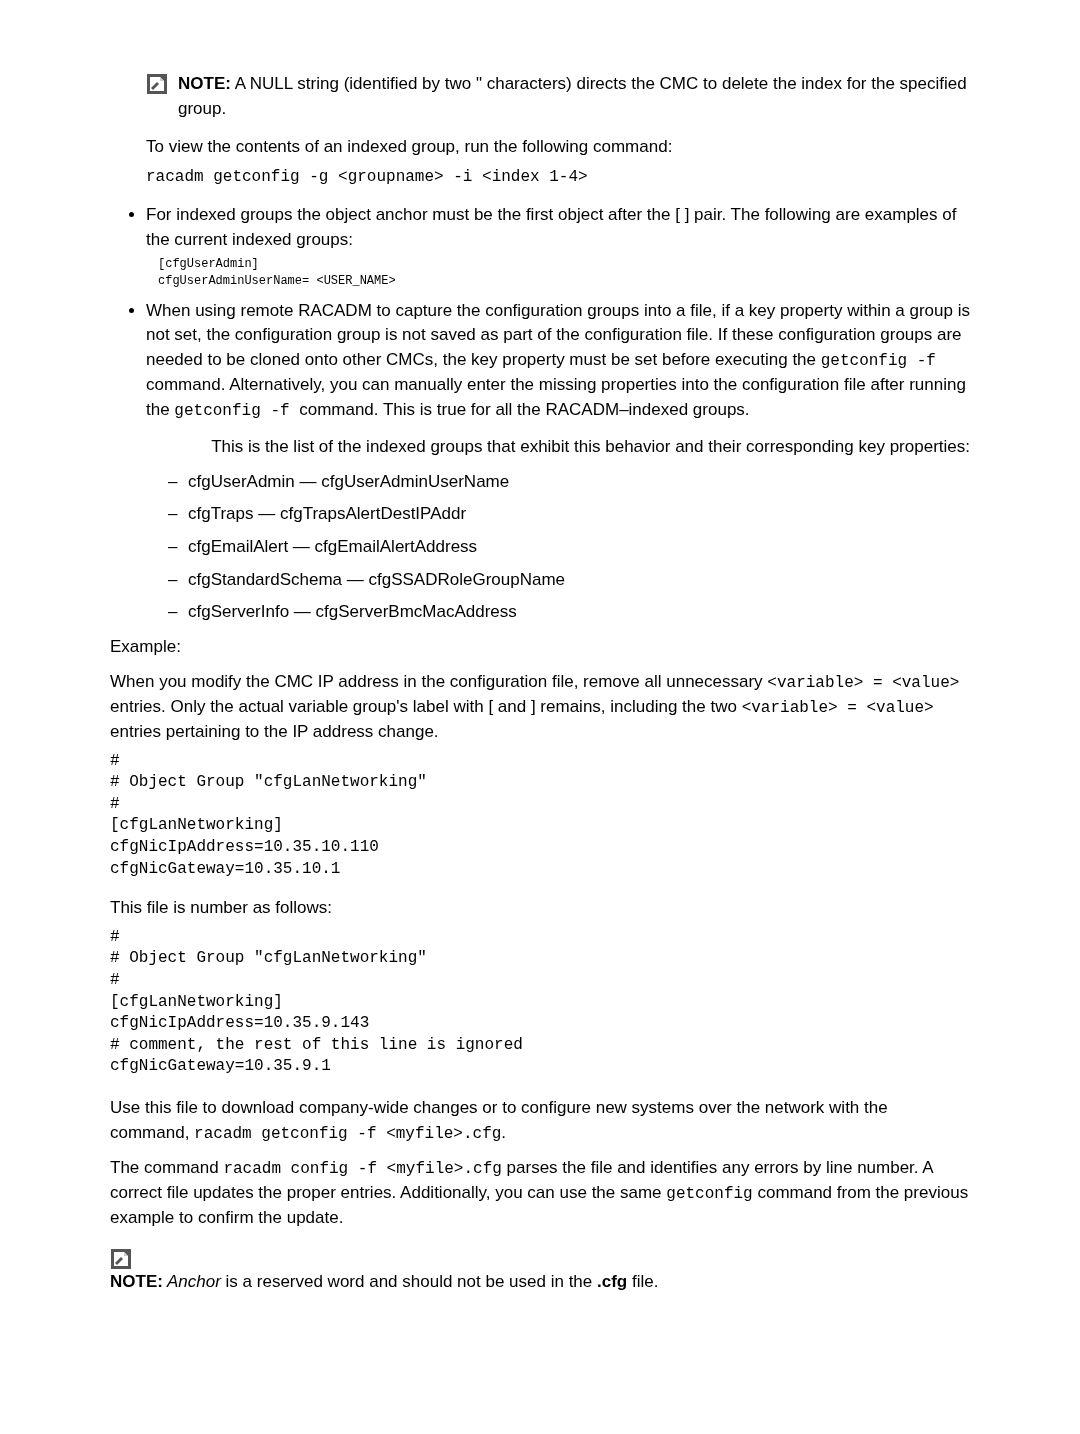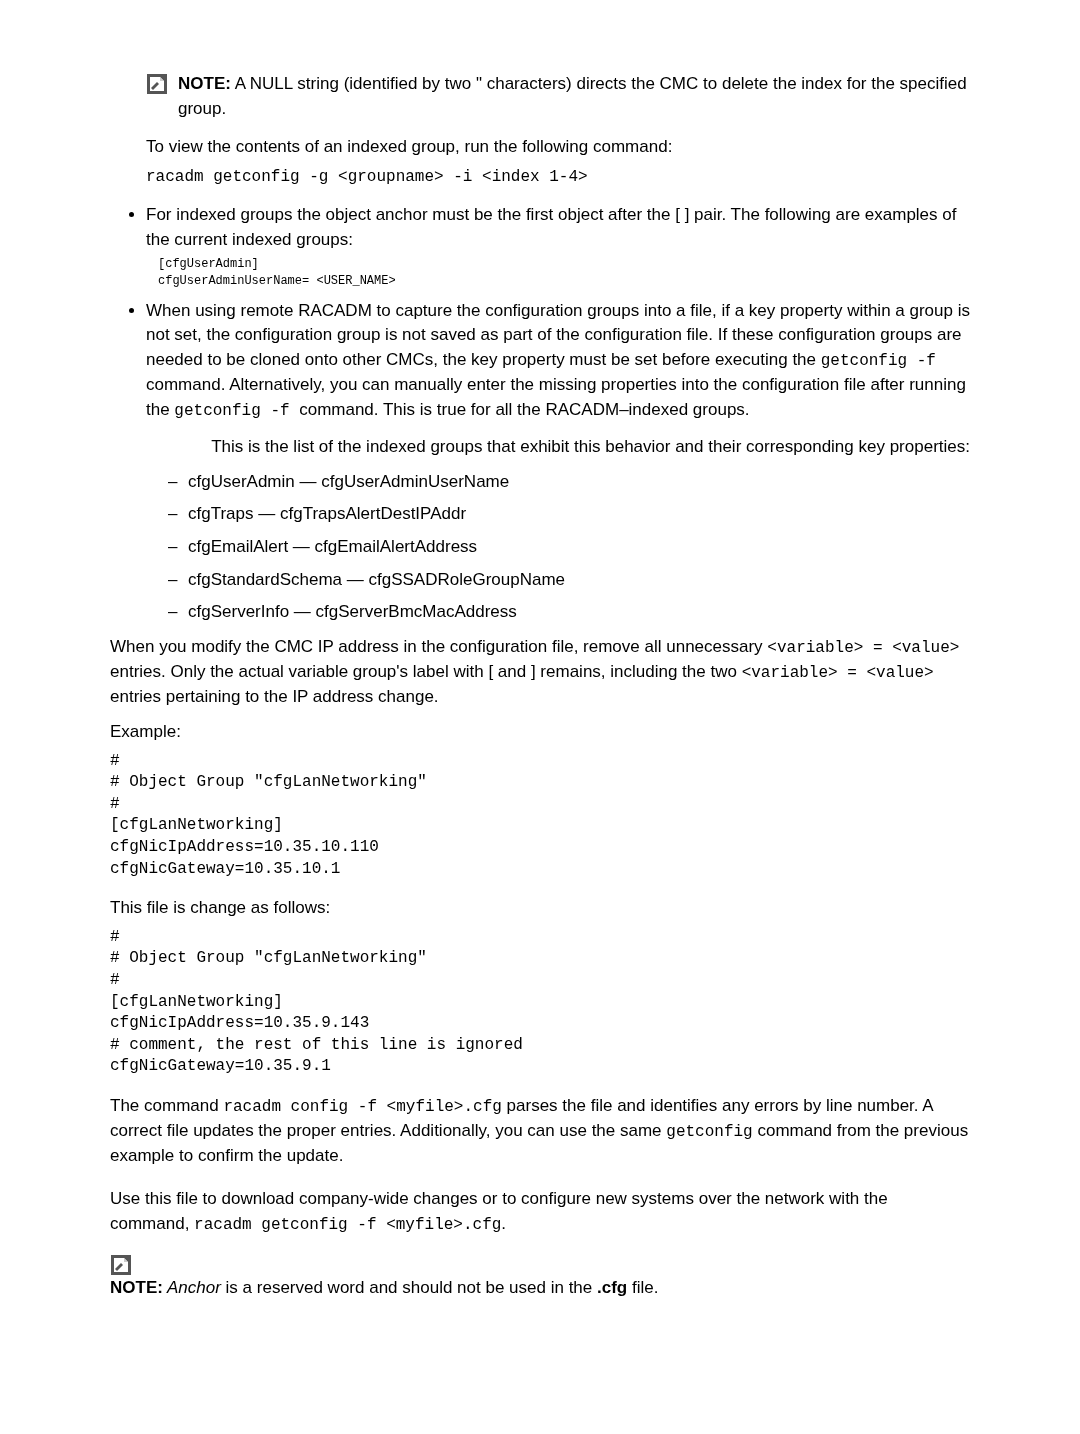--- a/index.html
+++ b/index.html
@@ -137,47 +137,47 @@
         <li>cfgUserAdmin — cfgUserAdminUserName</li>
         <li>cfgTraps — cfgTrapsAlertDestIPAddr</li>
         <li>cfgEmailAlert — cfgEmailAlertAddress</li>
         <li>cfgStandardSchema — cfgSSADRoleGroupName</li>
         <li>cfgServerInfo — cfgServerBmcMacAddress</li>
       </ul>
     </li>
   </ul>
 
 
+  <div class="plain-para">Example:</div>
+
   <div class="plain-para">
     <span>When you modify the CMC IP address in the configuration file, remove all unnecessary </span><span class="mono">&lt;variable&gt; = &lt;value&gt;</span><span> entries. Only the actual variable group's label with [ and ] remains, including the two </span><span class="mono">&lt;variable&gt; = &lt;value&gt;</span><span> entries pertaining to the IP address change.</span>
   </div>
-
-  <div class="plain-para">Example:</div>
   <div class="code-block">#
 # Object Group "cfgLanNetworking"
 #
 [cfgLanNetworking]
 cfgNicIpAddress=10.35.10.110
 cfgNicGateway=10.35.10.1</div>
 
-  <div class="plain-para">This file is change as follows:</div>
+  <div class="plain-para">This file is number as follows:</div>
   <div class="code-block">#
 # Object Group "cfgLanNetworking"
 #
 [cfgLanNetworking]
 cfgNicIpAddress=10.35.9.143
 # comment, the rest of this line is ignored
 cfgNicGateway=10.35.9.1</div>
 
+  <div class="plain-para" style="margin-top:18px;">
+    <span>Use this file to download company-wide changes or to configure new systems over the network with the command, </span><span class="mono">racadm getconfig -f &lt;myfile&gt;.cfg</span><span>.</span>
+  </div>
+
   <div class="plain-para">
     <span>The command </span><span class="mono">racadm config -f &lt;myfile&gt;.cfg</span><span> parses the file and identifies any errors by line number. A correct file updates the proper entries. Additionally, you can use the same </span><span class="mono">getconfig</span><span> command from the previous example to confirm the update.</span>
-  </div>
-
-  <div class="plain-para" style="margin-top:18px;">
-    <span>Use this file to download company-wide changes or to configure new systems over the network with the command, </span><span class="mono">racadm getconfig -f &lt;myfile&gt;.cfg</span><span>.</span>
   </div>
 
   <div class="note-block-inline">
     <span class="note-icon">
       <svg viewBox="0 0 22 22" width="22" height="22">
         <rect x="1" y="1" width="20" height="20" fill="#555555"></rect>
         <path d="M4 4 L14 4 L18 8 L18 18 L4 18 Z" fill="#ffffff"></path>
         <path d="M14 4 L14 8 L18 8 Z" fill="#cccccc"></path>
         <path d="M5 15 L11 9 L13 11 L7 17 Z" fill="#555555"></path>
       </svg>

